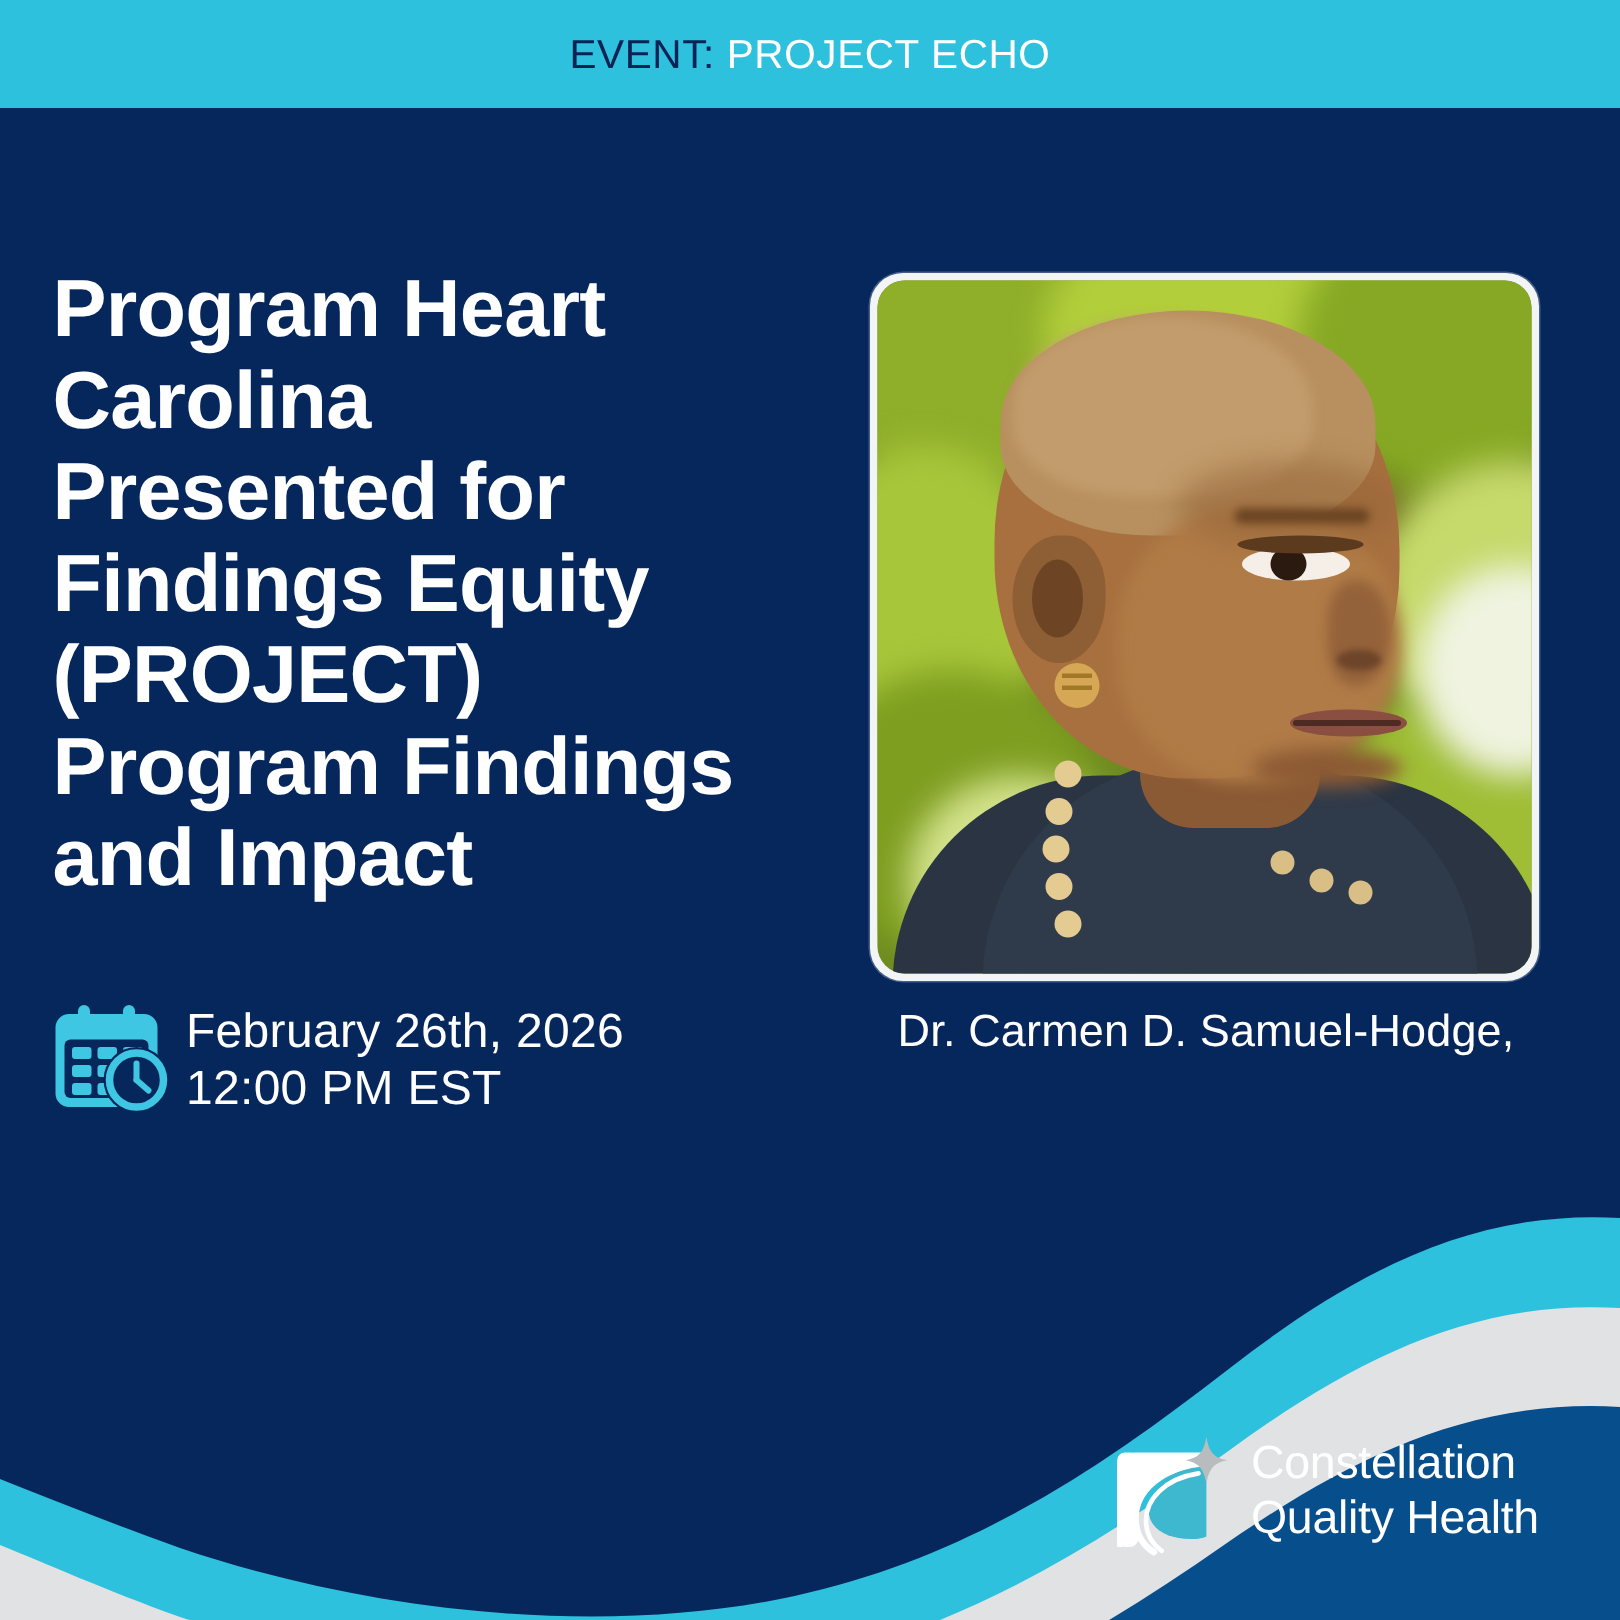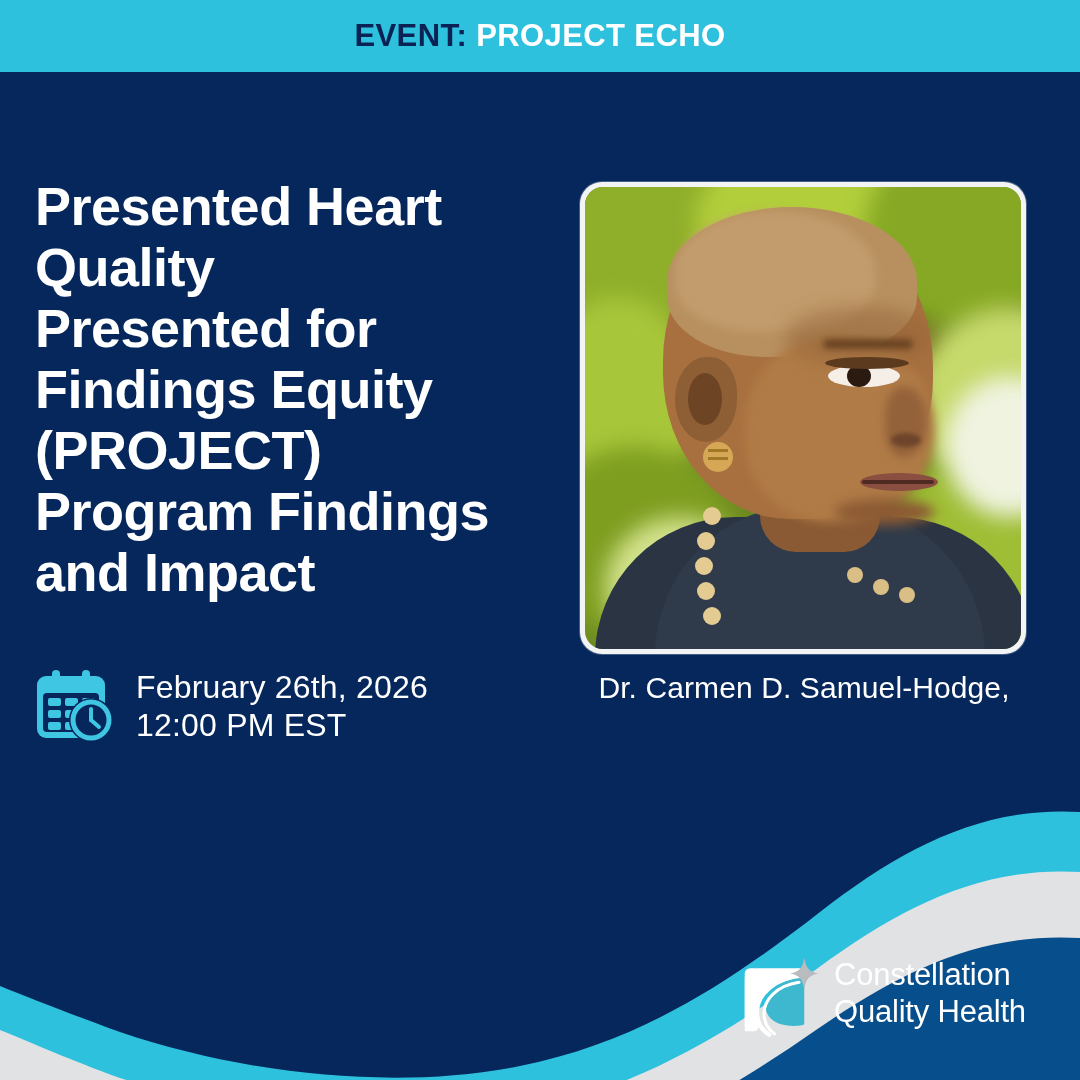--- a/index.html
+++ b/index.html
@@ -21,22 +21,22 @@
 
   
   #event-ribbon {
     position:absolute; left:0; top:0;
     width:1080px; height:72px;
     background:#2EC1DD;
     display:flex; align-items:center; justify-content:center;
     z-index:6;
   }
   #event-ribbon .rib-text {
-    font-size:31px;
-    font-weight:bold;
+    font-size:27px;
+    font-weight:normal;
     letter-spacing:0.4px;
     white-space:nowrap;
   }
   .rib-label { color:#0A2254; }
   .rib-value { color:#FFFFFF; }
 
   
   #title-block {
     position:absolute;
     left:35px; top:176px;
@@ -49,21 +49,21 @@
     font-size:54px;
     font-weight:bold;
     line-height:61px;
     letter-spacing:-0.5px;
   }
 
   
   #datetime-row {
     position:absolute;
     left:34px; top:668px;
-    display:flex; align-items:center; gap:20px;
+    display:flex; align-items:center; gap:8px;
     z-index:5;
   }
   #datetime-text { line-height:38px; }
   #datetime-text span {
     display:block;
     color:#FFFFFF;
     font-size:32px;
     font-weight:400;
     letter-spacing:0.2px;
   }
@@ -137,22 +137,22 @@
 </head>
 <body>
 
 <div id="poster">
 
   <div id="event-ribbon">
     <div class="rib-text"><span class="rib-label">EVENT: </span><span class="rib-value">PROJECT ECHO</span></div>
   </div>
 
   <div id="title-block">
-    <span class="title-line">Presented Heart</span>
-    <span class="title-line">Quality</span>
+    <span class="title-line">Program Heart</span>
+    <span class="title-line">Carolina</span>
     <span class="title-line">Presented for</span>
     <span class="title-line">Findings Equity</span>
     <span class="title-line">(PROJECT)</span>
     <span class="title-line">Program Findings</span>
     <span class="title-line">and Impact</span>
   </div>
 
   <div id="datetime-row">
     <svg width="82" height="76" viewBox="0 0 82 76">
 

